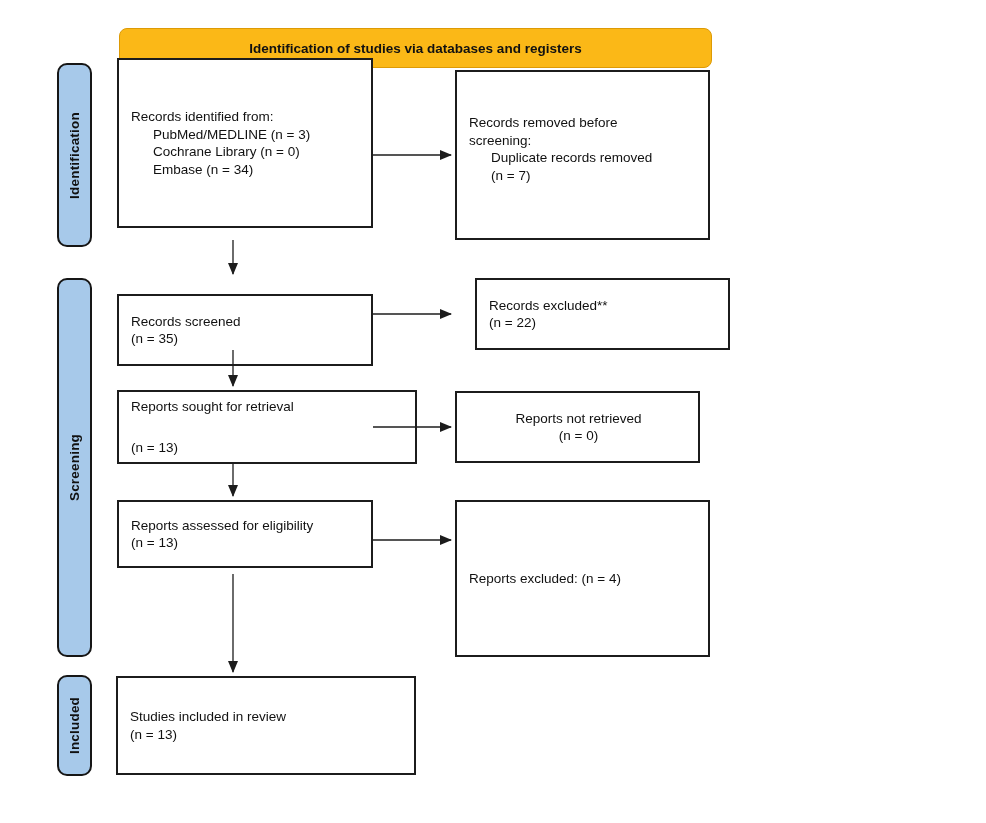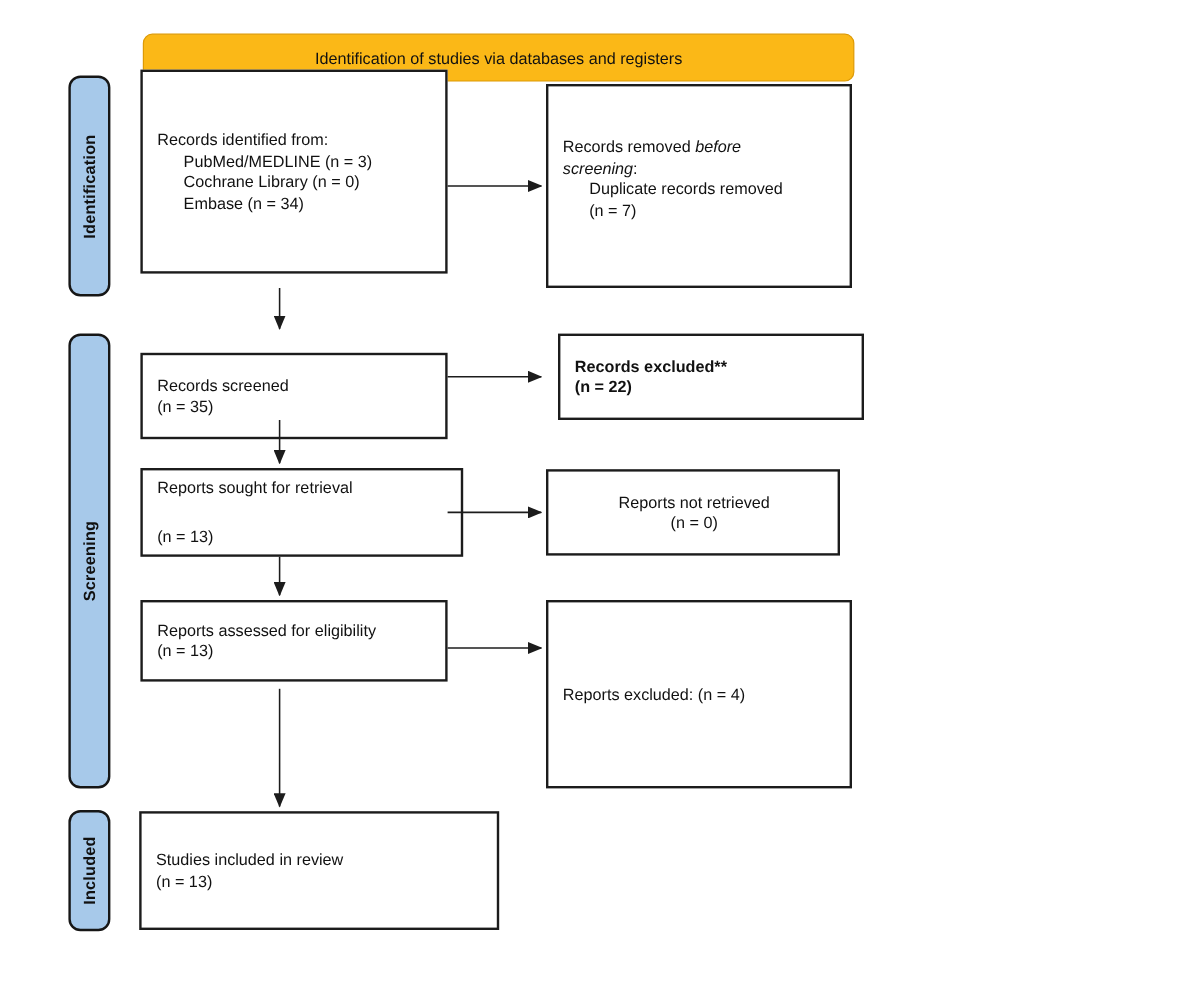--- a/index.html
+++ b/index.html
@@ -20,21 +20,21 @@
     color:var(--text);
     overflow:hidden;
   }
   .banner{
     position:absolute;left:119px;top:28px;width:593px;height:40px;
     box-sizing:border-box;
     background:var(--banner-fill);
     border:1.5px solid var(--banner-border);
     border-radius:8px;
     display:flex;align-items:center;justify-content:center;
-    font-weight:normal;font-size:13.5px;
+    font-weight:bold;font-size:13.5px;
   }
   .sidebar{
     position:absolute;left:57px;width:35px;
     box-sizing:border-box;
     background:var(--sidebar-fill);
     border:2px solid var(--sidebar-border);
     border-radius:10px;
     display:flex;align-items:center;justify-content:center;
     overflow:visible;
   }
@@ -51,26 +51,26 @@
     position:absolute;
     box-sizing:border-box;
     background:#ffffff;
     border:2px solid var(--box-border);
     display:flex;flex-direction:column;justify-content:center;
     padding:6px 10px 6px 12px;
     font-size:13.5px;line-height:17.5px;
   }
   .box .line{white-space:nowrap;}
   .box .line.indent{padding-left:22px;}
-  .box .it{font-style:italic;}
+  .box .it{}
   #box-records-identified{left:117px;top:58px;width:256px;height:170px;}
   #box-records-removed{left:455px;top:70px;width:255px;height:170px;justify-content:flex-start;padding-top:42px;}
   #box-records-screened{left:117px;top:278px;width:256px;height:72px;margin-top:16px;}
-  #box-records-excluded{left:465px;top:278px;width:255px;height:72px;font-weight:bold;}
-  #box-reports-sought{left:117px;top:390px;width:269px;height:74px;gap:23px;}
+  #box-records-excluded{left:475px;top:278px;width:255px;height:72px;}
+  #box-reports-sought{left:117px;top:390px;width:300px;height:74px;gap:23px;}
   #box-reports-not-retrieved{left:455px;top:391px;width:245px;height:72px;text-align:center;}
   #box-reports-assessed{left:117px;top:500px;width:256px;height:68px;}
   #box-reports-excluded{left:455px;top:500px;width:255px;height:157px;}
   #box-studies-included{left:116px;top:676px;width:300px;height:99px;}
   svg.arrows{
     position:absolute;left:0;top:0;
     pointer-events:none;
   }
   .arrow{stroke:var(--arrow);stroke-width:1.3;}
 </style>

